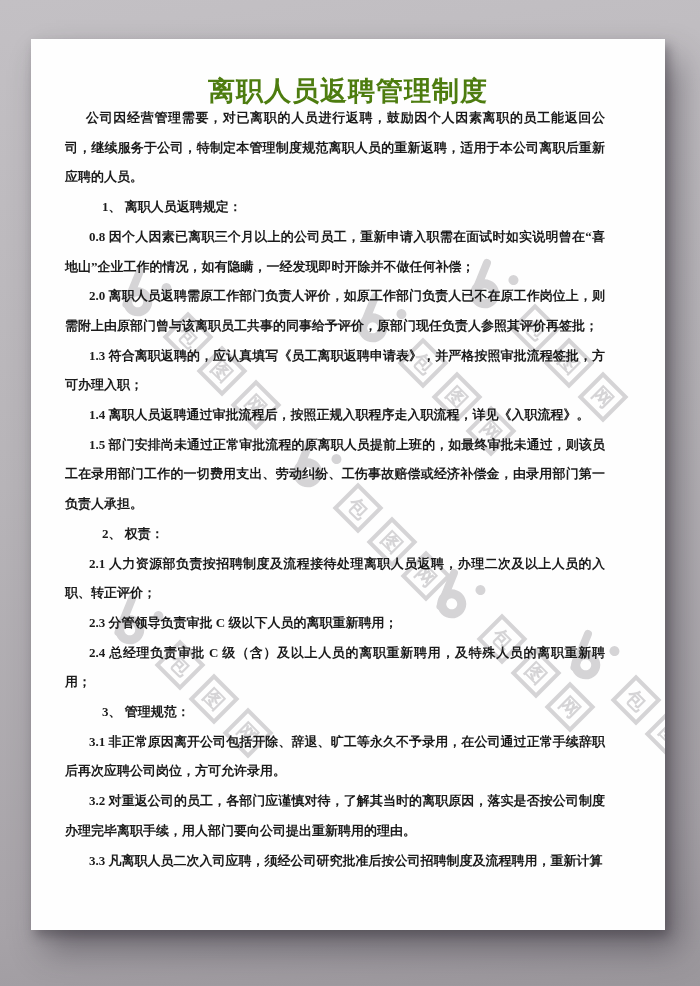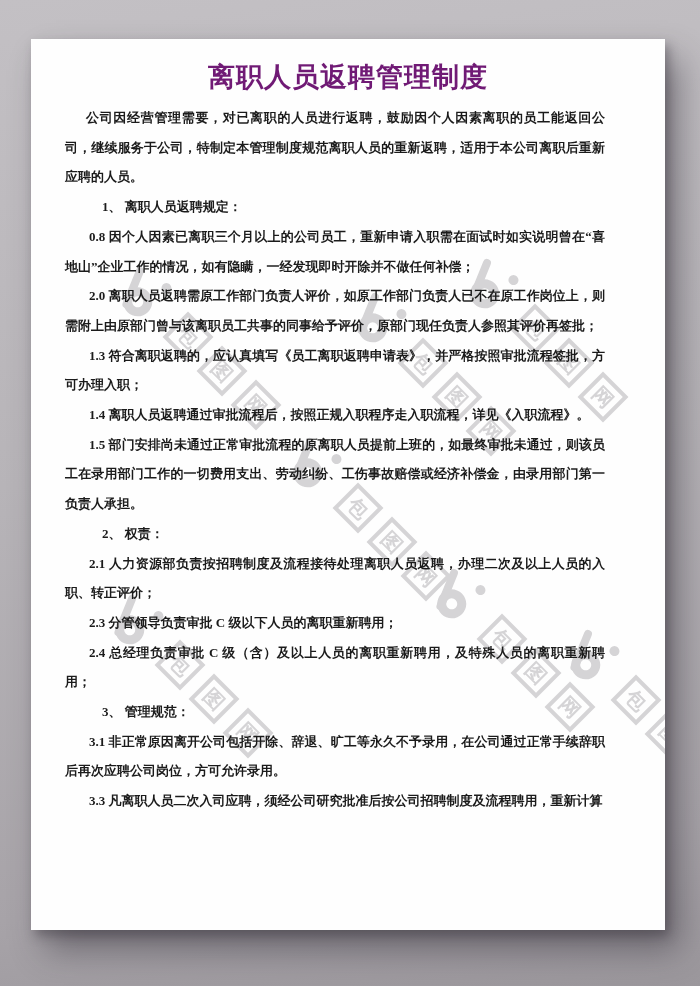--- a/index.html
+++ b/index.html
@@ -10,24 +10,24 @@
     background:linear-gradient(172deg,#c3c0c4 0%,#b7b4b8 45%,#a7a3a8 85%,#9b979c 100%);
     font-family:"Liberation Serif",serif;
   }
   .page{
     position:absolute;left:31px;top:39px;width:634px;height:891px;
     background:#fefefe;
     box-shadow:4px 6px 10px rgba(45,40,50,0.35), 14px 20px 32px rgba(45,40,50,0.45);
     overflow:hidden;
   }
   .doc-title{
-    position:absolute;left:0;right:0;top:22px;z-index:2;margin:0;
+    position:absolute;left:0;right:0;top:22px;z-index:2;margin:14px;
     text-align:center;
     font-family:"Liberation Sans",sans-serif;
-    font-weight:700;font-size:27px;line-height:32px;color:#701a75;
+    font-weight:700;font-size:27px;line-height:32px;color:#4d7c0f;
     letter-spacing:1px;
   }
   .doc-body{
     position:absolute;left:34px;top:64px;width:540px;z-index:2;
     font-weight:700;font-size:13px;line-height:29.7px;color:#1b1b1b;
     text-align:justify;
   }
   .doc-body p{margin:0;}
   .para-intro{text-indent:21px;}
   .para-item{text-indent:24px;}
@@ -137,16 +137,17 @@
         <p class="para para-item">2.0 离职人员返聘需原工作部门负责人评价，如原工作部门负责人已不在原工作岗位上，则需附上由原部门曾与该离职员工共事的同事给予评价，原部门现任负责人参照其评价再签批；</p>
         <p class="para para-item">1.3 符合离职返聘的，应认真填写《员工离职返聘申请表》，并严格按照审批流程签批，方可办理入职；</p>
         <p class="para para-item">1.4 离职人员返聘通过审批流程后，按照正规入职程序走入职流程，详见《入职流程》。</p>
         <p class="para para-item">1.5 部门安排尚未通过正常审批流程的原离职人员提前上班的，如最终审批未通过，则该员工在录用部门工作的一切费用支出、劳动纠纷、工伤事故赔偿或经济补偿金，由录用部门第一负责人承担。</p>
         <p class="para para-heading">2、 权责：</p>
         <p class="para para-item">2.1 人力资源部负责按招聘制度及流程接待处理离职人员返聘，办理二次及以上人员的入职、转正评价；</p>
         <p class="para para-item">2.3 分管领导负责审批 C 级以下人员的离职重新聘用；</p>
         <p class="para para-item">2.4 总经理负责审批 C 级（含）及以上人员的离职重新聘用，及特殊人员的离职重新聘用；</p>
         <p class="para para-heading">3、 管理规范：</p>
         <p class="para para-item">3.1 非正常原因离开公司包括开除、辞退、旷工等永久不予录用，在公司通过正常手续辞职后再次应聘公司岗位，方可允许录用。</p>
+        <p class="para para-item">3.2 对重返公司的员工，各部门应谨慎对待，了解其当时的离职原因，落实是否按公司制度办理完毕离职手续，用人部门要向公司提出重新聘用的理由。</p>
         <p class="para para-item">3.3 凡离职人员二次入司应聘，须经公司研究批准后按公司招聘制度及流程聘用，重新计算</p>
       </div>
   </div>
 </div>
 
 </body></html>

